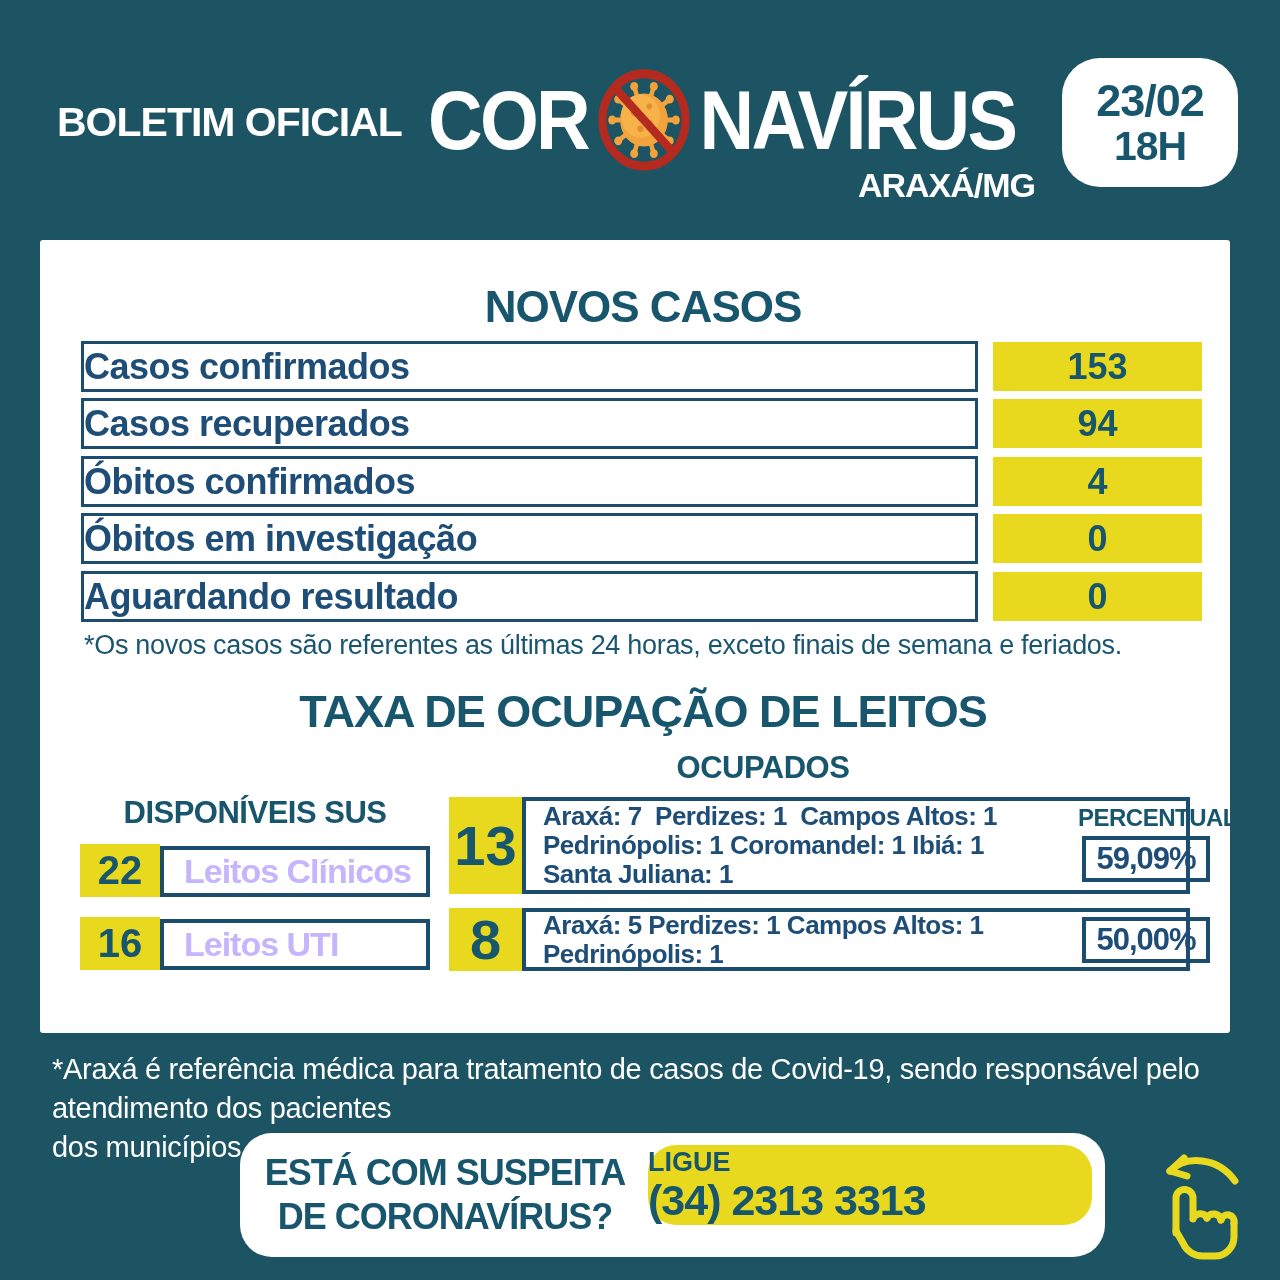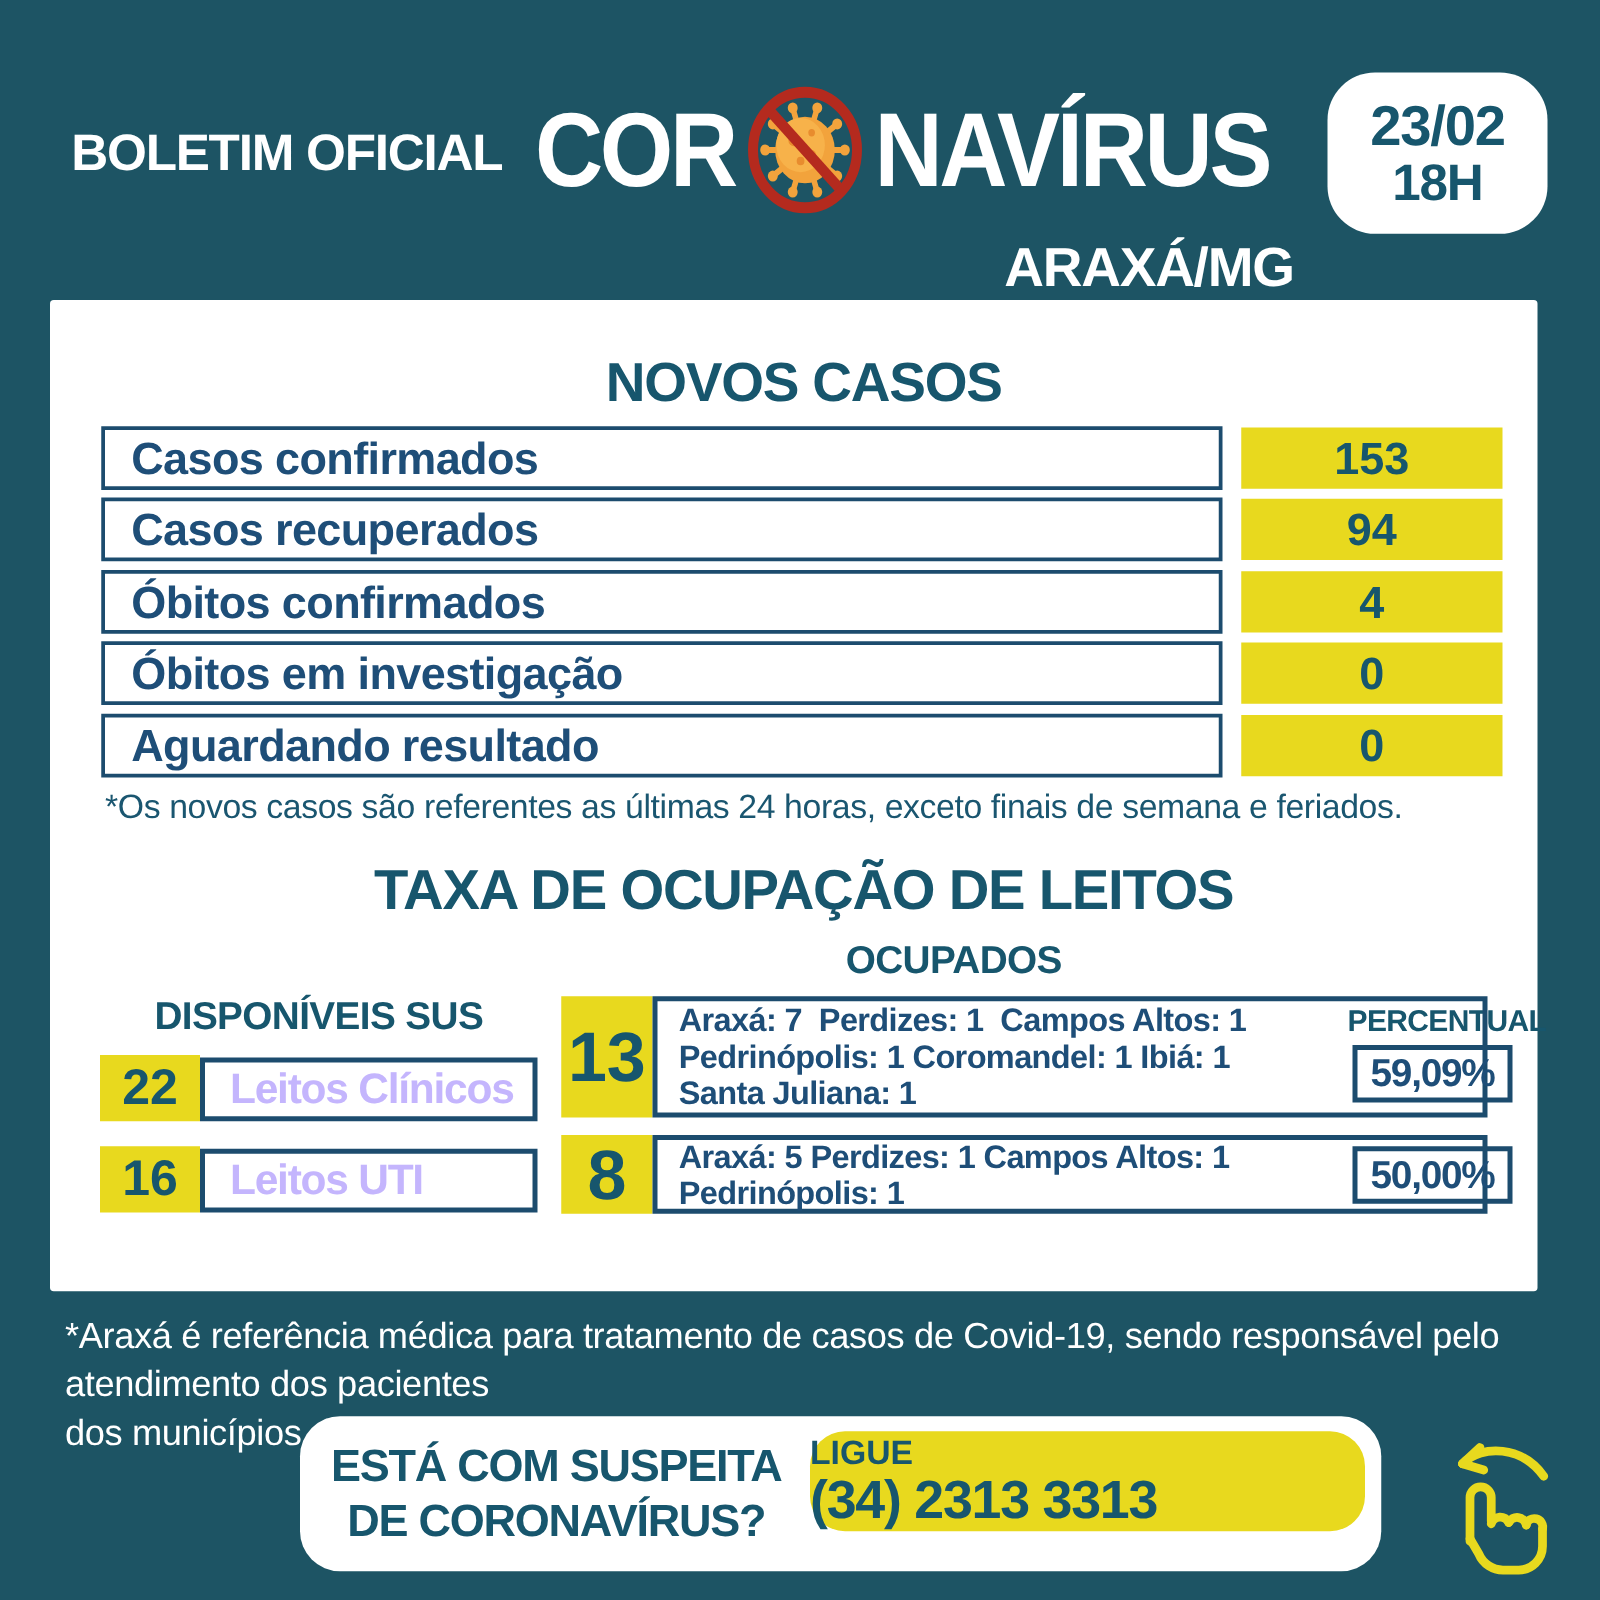--- a/index.html
+++ b/index.html
@@ -7,38 +7,38 @@
         font-family:"Liberation Sans",sans-serif;overflow:hidden;color:#17566d;}
 
   
   .kicker{position:absolute;left:57px;top:99px;font-size:41px;font-weight:700;
           color:#fff;letter-spacing:-1px;}
   .main-title{position:absolute;left:428px;top:58px;height:124px;display:flex;
               align-items:center;transform:scaleX(0.9);transform-origin:left center;}
   .main-title .t{font-size:84px;font-weight:700;color:#fff;letter-spacing:-3px;line-height:1;}
   .virus-wrap{width:118px;height:118px;margin:0 3px;flex:0 0 auto;}
   .subtitle{position:absolute;left:700px;top:166px;width:335px;text-align:right;
-            font-size:44px;font-weight:700;color:#fff;letter-spacing:-1px;margin-top:24px;}
+            font-size:34px;font-weight:700;color:#fff;letter-spacing:-1px;}
   .badge{position:absolute;left:1062px;top:58px;width:176px;height:129px;background:#fff;
          border-radius:38px;display:flex;flex-direction:column;align-items:center;
          justify-content:center;color:#17566d;font-weight:700;line-height:1.05;}
   .badge .d{font-size:45px;letter-spacing:-1px;}
   .badge .t{font-size:41px;letter-spacing:-1px;}
 
   
   .panel{position:absolute;left:40px;top:240px;width:1190px;height:793px;background:#fff;border-radius:3px;}
 
   .section-title{position:absolute;left:40px;width:1206px;text-align:center;
                  font-size:44px;font-weight:700;color:#17566d;letter-spacing:-1px;}
   .nc-title{top:282px;}
   .tx-title{top:686px;font-size:45px;}
 
   .nc-row{position:absolute;left:81px;width:1121px;height:51px;}
   .nc-row .lbl{position:absolute;left:0;top:0;width:897px;height:100%;box-sizing:border-box;
-               border:3px solid #1c4c6e;display:flex;align-items:center;padding-left:21px;
+               border:3px solid #1c4c6e;display:flex;align-items:center;
                font-size:36px;font-weight:700;color:#1e4e78;letter-spacing:-0.5px;}
   .nc-row .val{position:absolute;right:0;top:1px;width:209px;height:49px;background:#e8d91e;
                display:flex;align-items:center;justify-content:center;
                font-size:36px;font-weight:700;color:#17566d;}
   .nc-r1{top:341px;}.nc-r2{top:398px;border-radius:10px;}.nc-r3{top:456px;}.nc-r4{top:513px;}.nc-r5{top:571px;}
 
   .nc-footnote{position:absolute;left:84px;top:630px;font-size:27px;color:#1a5670;letter-spacing:-0.3px;}
 
   .occ-head{position:absolute;left:450px;top:750px;width:626px;text-align:center;
             font-size:31px;font-weight:700;color:#17566d;letter-spacing:-0.5px;}

